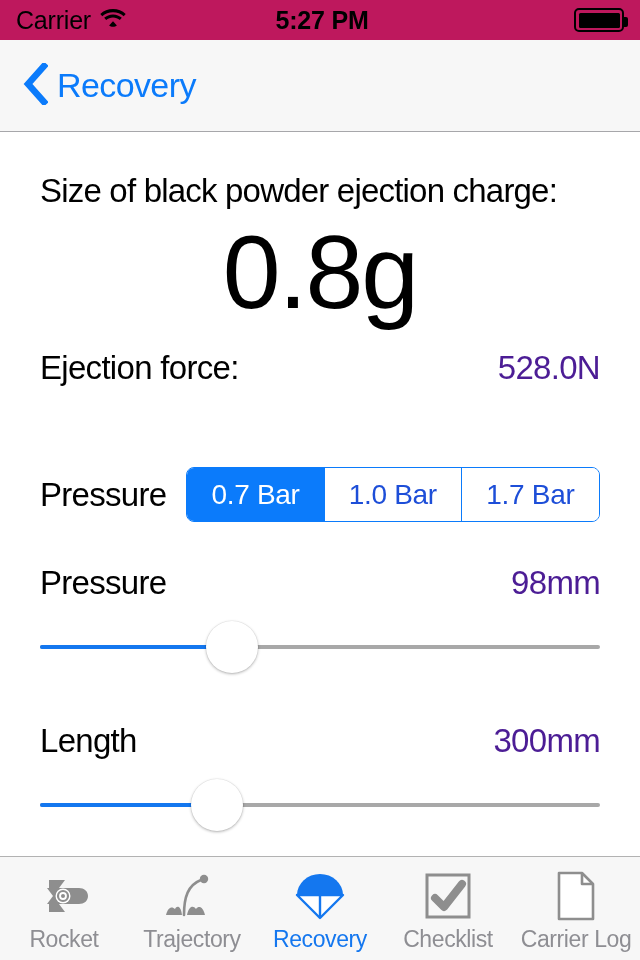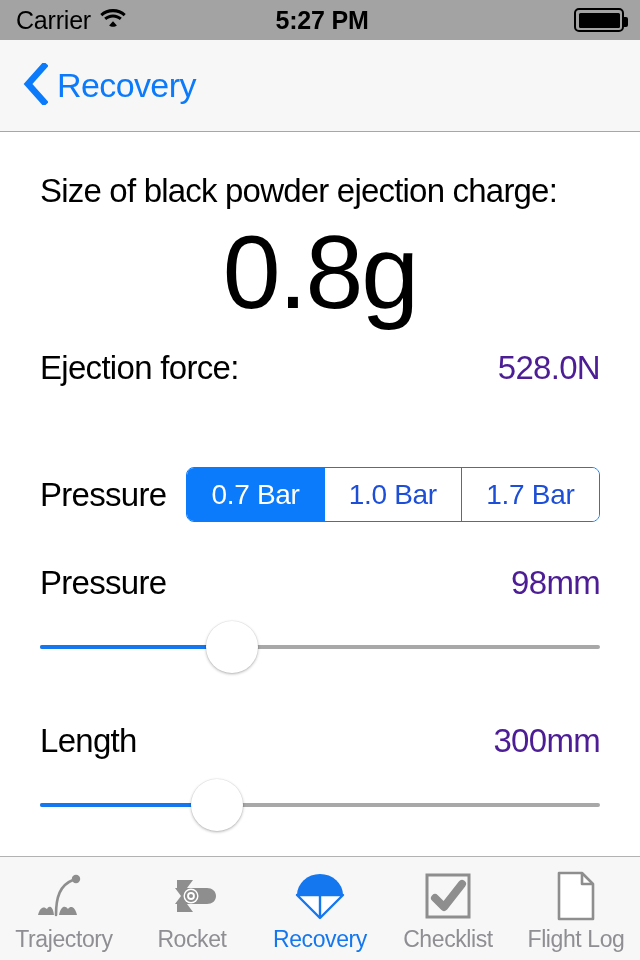--- a/index.html
+++ b/index.html
@@ -22,21 +22,21 @@
     width: 640px;
     height: 960px;
     background: #ffffff;
     display: flex;
     flex-direction: column;
   }
 
   
   .status-bar {
     height: 40px;
-    background: #a3a3a3;
+    background: #be185d;
     display: flex;
     align-items: center;
     position: relative;
     flex: 0 0 40px;
     padding: 9px 16px;
   }
   .status-left {
     display: flex;
     align-items: center;
     gap: 9px;
@@ -345,49 +345,49 @@
       <div class="slider" id="slider-length">
         <div class="slider-track"></div>
         <div class="slider-fill"></div>
         <div class="slider-thumb"></div>
       </div>
     </div>
 
   </div>
 
   <div class="tab-bar">
-
-    <div class="tab-item">
-      <div class="tab-icon">
-        <svg width="58" height="46" viewBox="0 0 58 46">
-          <path d="M21 42 C21 24 25 12 38 7" fill="none" stroke="#8e8e8e" stroke-width="2.6" stroke-linecap="round"></path>
-          <circle cx="41" cy="6" r="4.2" fill="#8e8e8e"></circle>
-          <path d="M3 42 C5 34 9 33 12 36 C14 32 18 33 19 42 Z" fill="#8e8e8e"></path>
-          <path d="M24 42 C26 33 30 32 33 36 C36 32 40 34 42 42 Z" fill="#8e8e8e"></path>
-        </svg>
-      </div>
-      <span class="tab-label">Trajectory</span>
-    </div>
 
     <div class="tab-item">
       <div class="tab-icon">
         <svg width="58" height="46" viewBox="0 0 58 46">
           <g fill="#8e8e8e">
             <path d="M14 7 L30 7 L24 15 L14 15 Z"></path>
             <path d="M14 31 L24 31 L30 39 L14 39 Z"></path>
             <path d="M12 15 L44 15 C49 15 53 18 53 23 C53 28 49 31 44 31 L12 31 L18 23 Z"></path>
           </g>
           <circle cx="28" cy="23" r="7.5" fill="#ffffff"></circle>
           <circle cx="28" cy="23" r="5" fill="none" stroke="#8e8e8e" stroke-width="2.2"></circle>
           <circle cx="28" cy="23" r="2" fill="#8e8e8e"></circle>
         </svg>
       </div>
       <span class="tab-label">Rocket</span>
     </div>
 
+    <div class="tab-item">
+      <div class="tab-icon">
+        <svg width="58" height="46" viewBox="0 0 58 46">
+          <path d="M21 42 C21 24 25 12 38 7" fill="none" stroke="#8e8e8e" stroke-width="2.6" stroke-linecap="round"></path>
+          <circle cx="41" cy="6" r="4.2" fill="#8e8e8e"></circle>
+          <path d="M3 42 C5 34 9 33 12 36 C14 32 18 33 19 42 Z" fill="#8e8e8e"></path>
+          <path d="M24 42 C26 33 30 32 33 36 C36 32 40 34 42 42 Z" fill="#8e8e8e"></path>
+        </svg>
+      </div>
+      <span class="tab-label">Trajectory</span>
+    </div>
+
     <div class="tab-item active">
       <div class="tab-icon">
         <svg width="58" height="50" viewBox="0 0 58 50">
           <path d="M6 24 A23 21 0 0 1 52 24 Z" fill="#1477ef"></path>
           <path d="M6 24 L29 47 L52 24 Z" fill="#ffffff" stroke="#1477ef" stroke-width="2.4" stroke-linejoin="round"></path>
           <line x1="29" y1="24" x2="29" y2="47" stroke="#1477ef" stroke-width="2.4"></line>
         </svg>
       </div>
       <span class="tab-label">Recovery</span>
     </div>
@@ -402,17 +402,17 @@
       <span class="tab-label">Checklist</span>
     </div>
 
     <div class="tab-item">
       <div class="tab-icon">
         <svg width="44" height="52" viewBox="0 0 44 52">
           <path d="M5 3 L28 3 L39 14 L39 49 L5 49 Z" fill="#ffffff" stroke="#8e8e8e" stroke-width="2.6" stroke-linejoin="round"></path>
           <path d="M28 3 L28 14 L39 14" fill="none" stroke="#8e8e8e" stroke-width="2.6" stroke-linejoin="round"></path>
         </svg>
       </div>
-      <span class="tab-label">Flight Log</span>
+      <span class="tab-label">Carrier Log</span>
     </div>
 
   </div>
 </div>
 
 </body></html>

